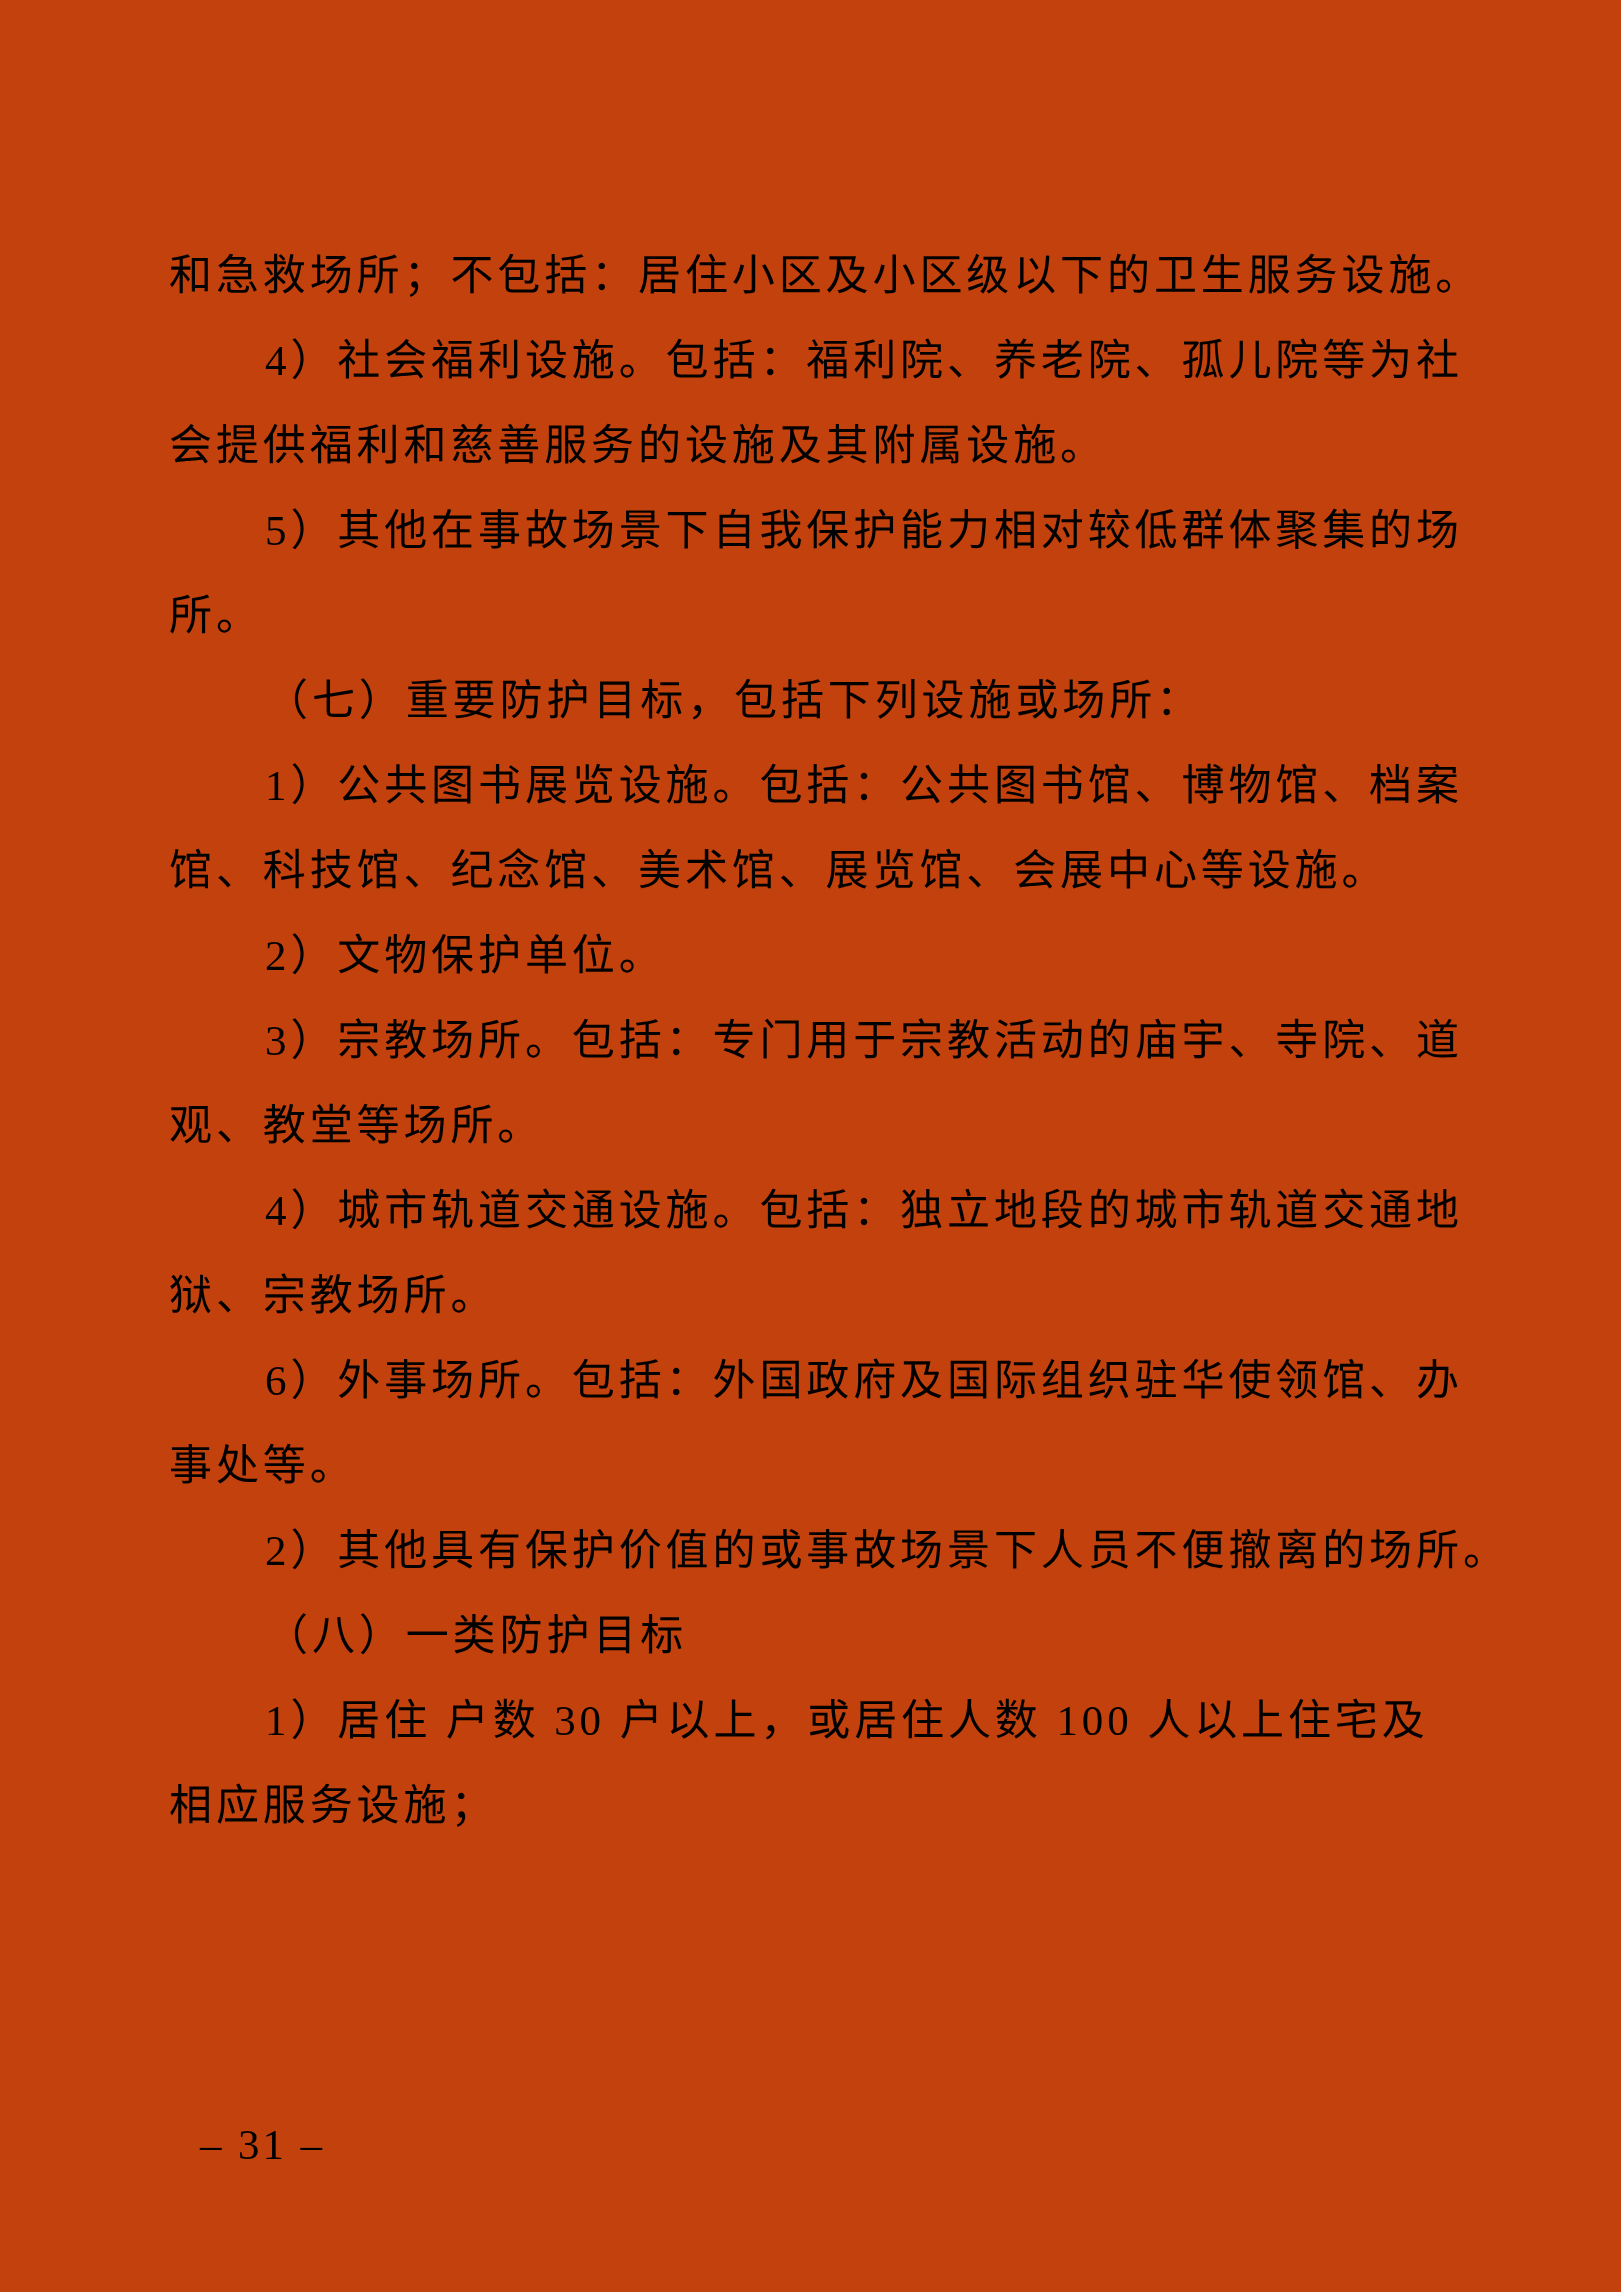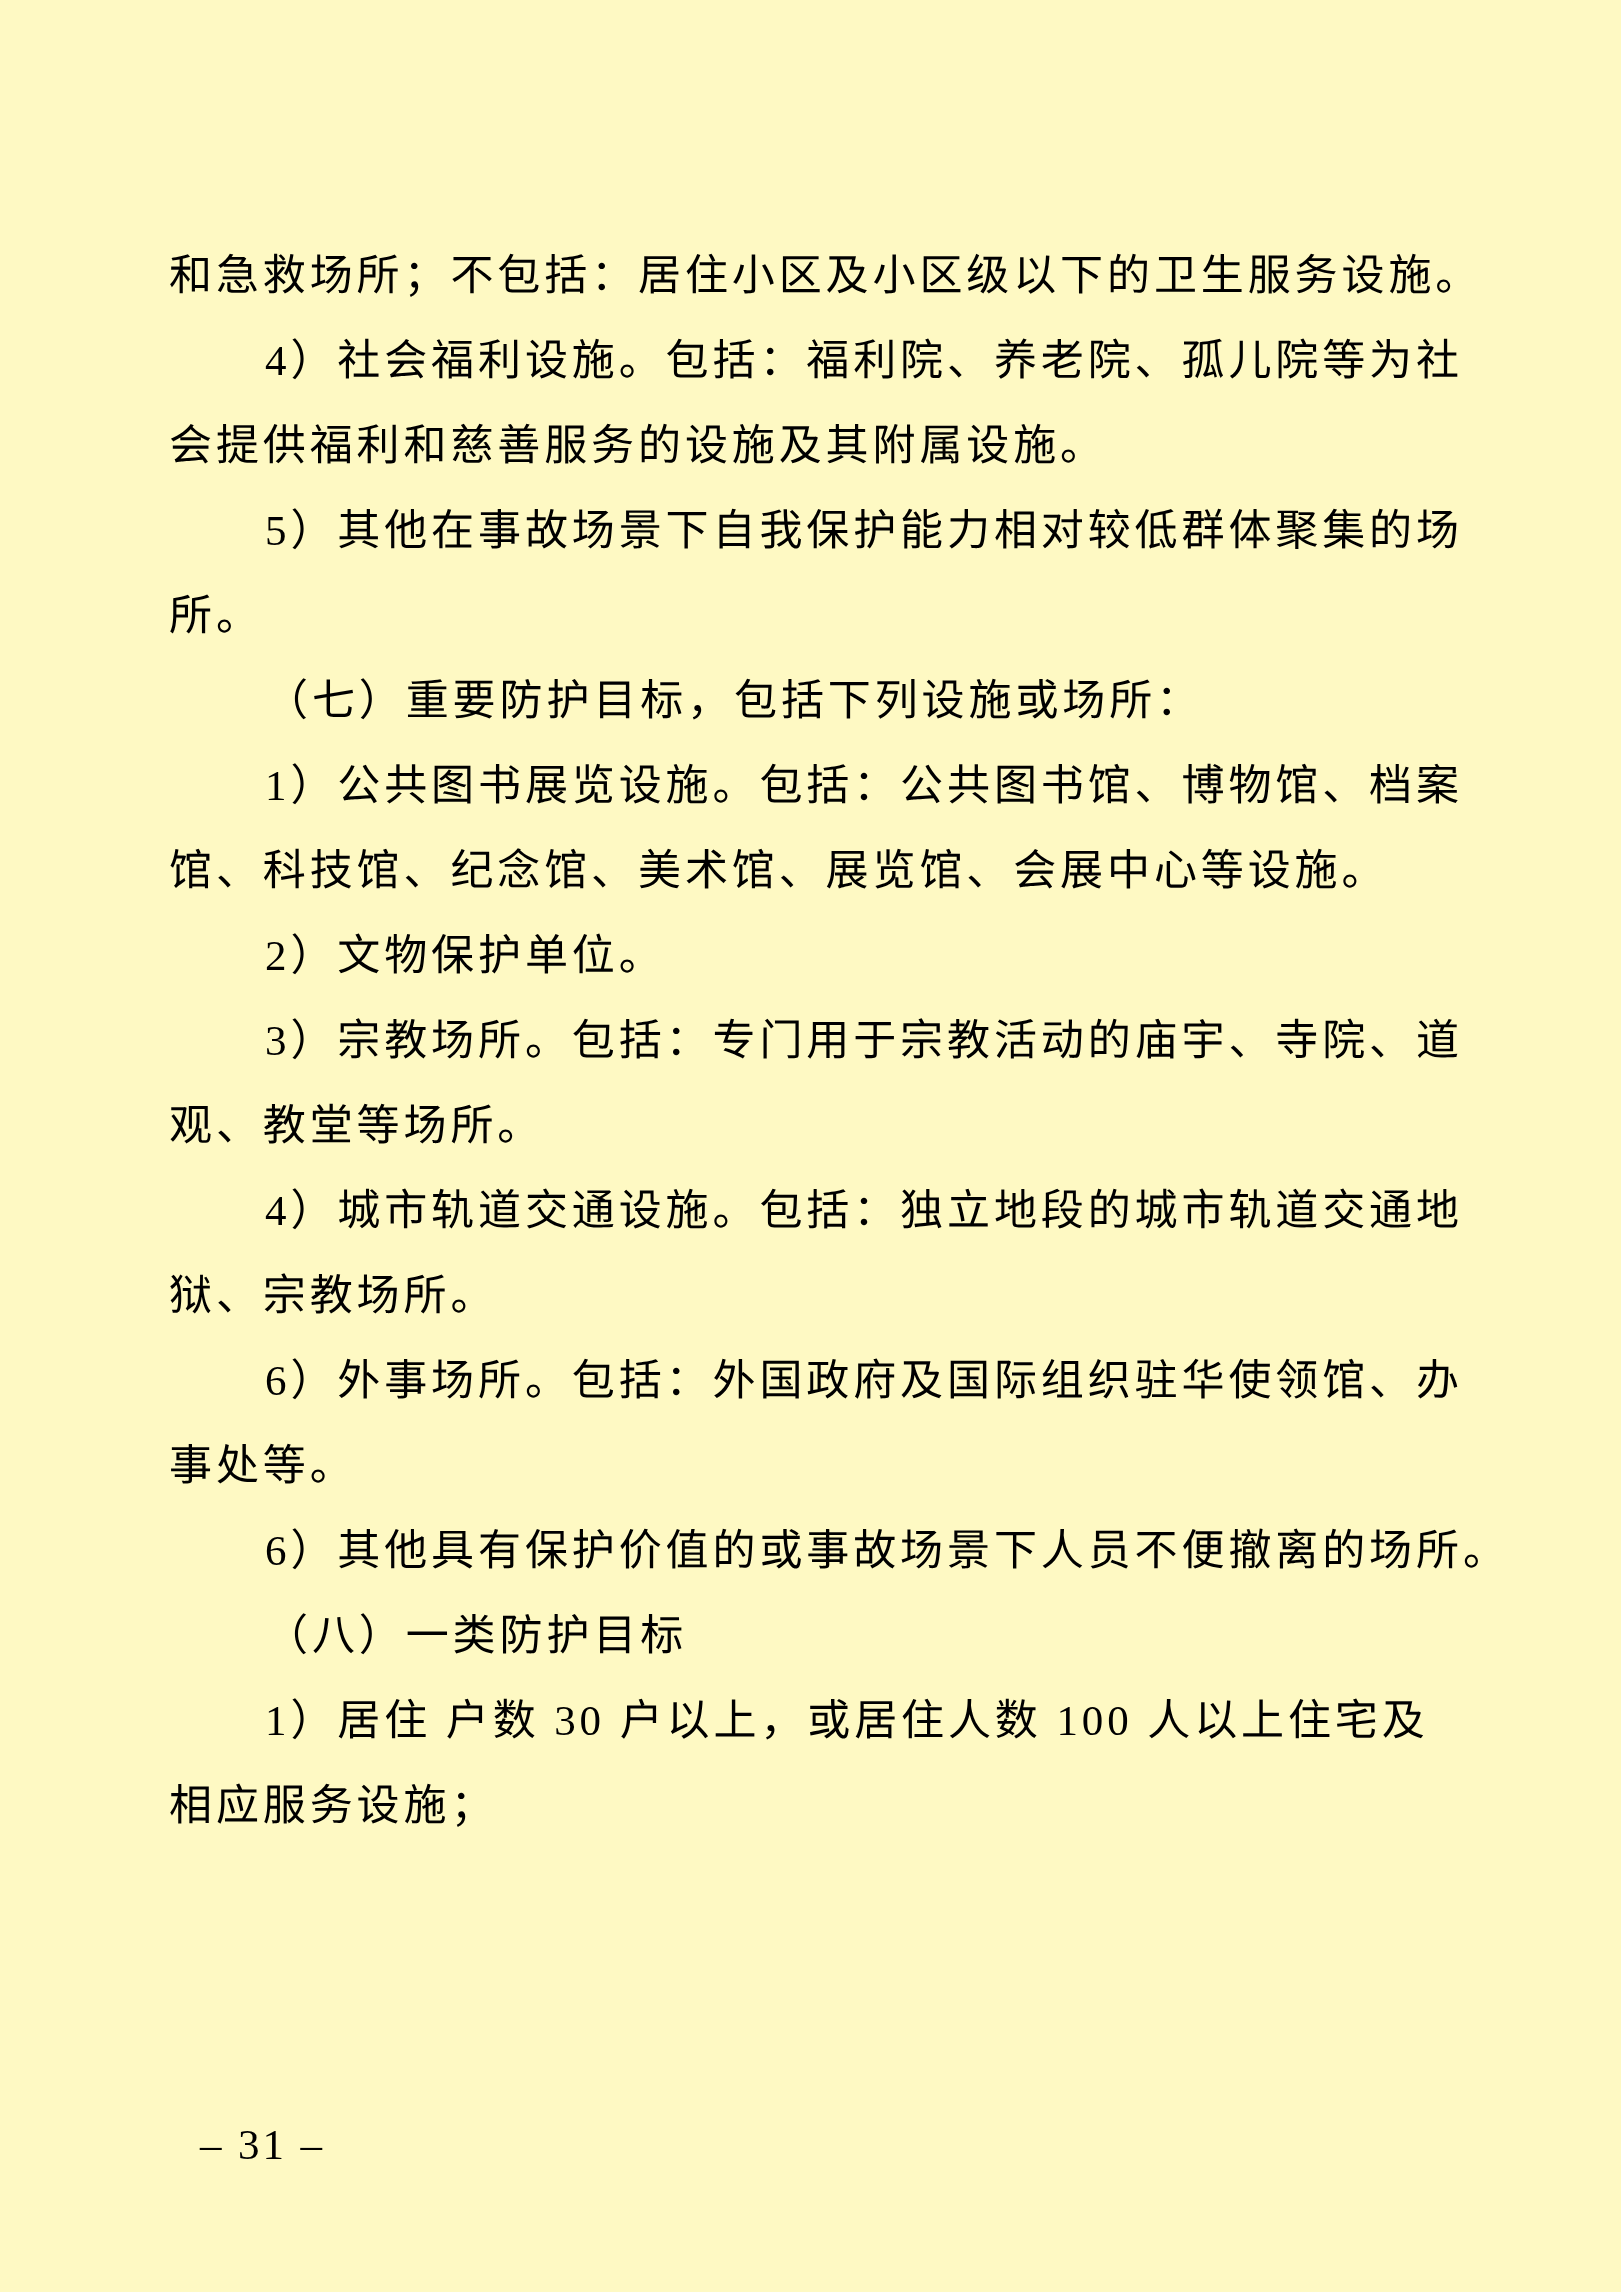--- a/index.html
+++ b/index.html
@@ -1,21 +1,21 @@
 <!DOCTYPE html>
 <html lang="zh-CN"><head>
 <meta charset="utf-8">
 <style>
   * { margin: 0; padding: 0; box-sizing: border-box; }
   html, body { background: #ffffff; }
   .page {
     position: relative;
     width: 1621px;
     height: 2293px;
-    background: #fef9c3;
+    background: #c2410c;
     overflow: hidden;
     font-family: "Liberation Serif", "DejaVu Serif", serif;
     color: #000000;
   }
   .body-text {
     position: absolute;
     left: 169px;
     top: 233px;
     width: 1341px;
     font-size: 43px;
@@ -53,20 +53,20 @@
       <div class="line indent">（七）重要防护目标，包括下列设施或场所：</div>
       <div class="line indent">1）公共图书展览设施。包括：公共图书馆、博物馆、档案</div>
       <div class="line">馆、科技馆、纪念馆、美术馆、展览馆、会展中心等设施。</div>
       <div class="line indent">2）文物保护单位。</div>
       <div class="line indent">3）宗教场所。包括：专门用于宗教活动的庙宇、寺院、道</div>
       <div class="line">观、教堂等场所。</div>
       <div class="line indent">4）城市轨道交通设施。包括：独立地段的城市轨道交通地</div>
       <div class="line">狱、宗教场所。</div>
       <div class="line indent">6）外事场所。包括：外国政府及国际组织驻华使领馆、办</div>
       <div class="line">事处等。</div>
-      <div class="line indent">6）其他具有保护价值的或事故场景下人员不便撤离的场所。</div>
+      <div class="line indent">2）其他具有保护价值的或事故场景下人员不便撤离的场所。</div>
       <div class="line indent">（八）一类防护目标</div>
       <div class="line indent">1）居住 户数 30 户以上，或居住人数 100 人以上住宅及</div>
       <div class="line">相应服务设施；</div>
     </div>
   <div class="page-number">– 31 –</div>
 </div>
 
 
 </body></html>

